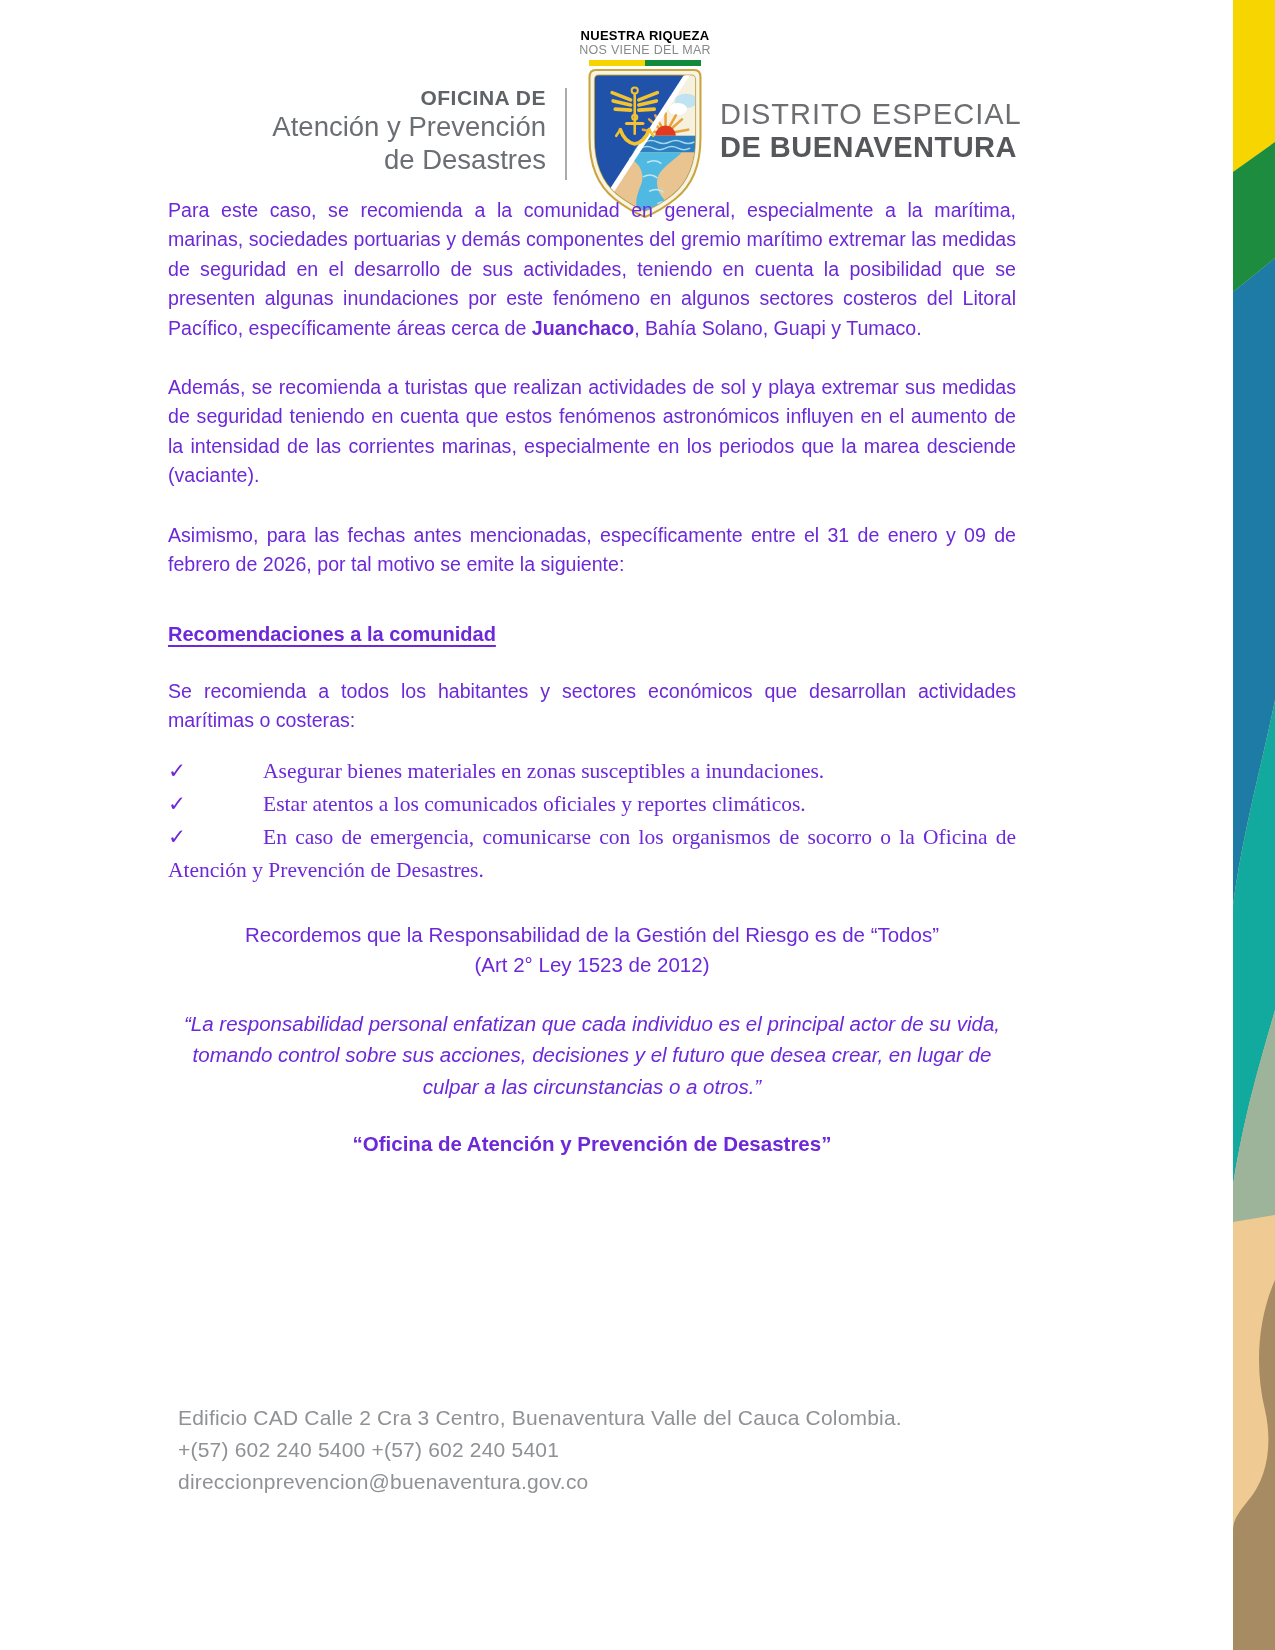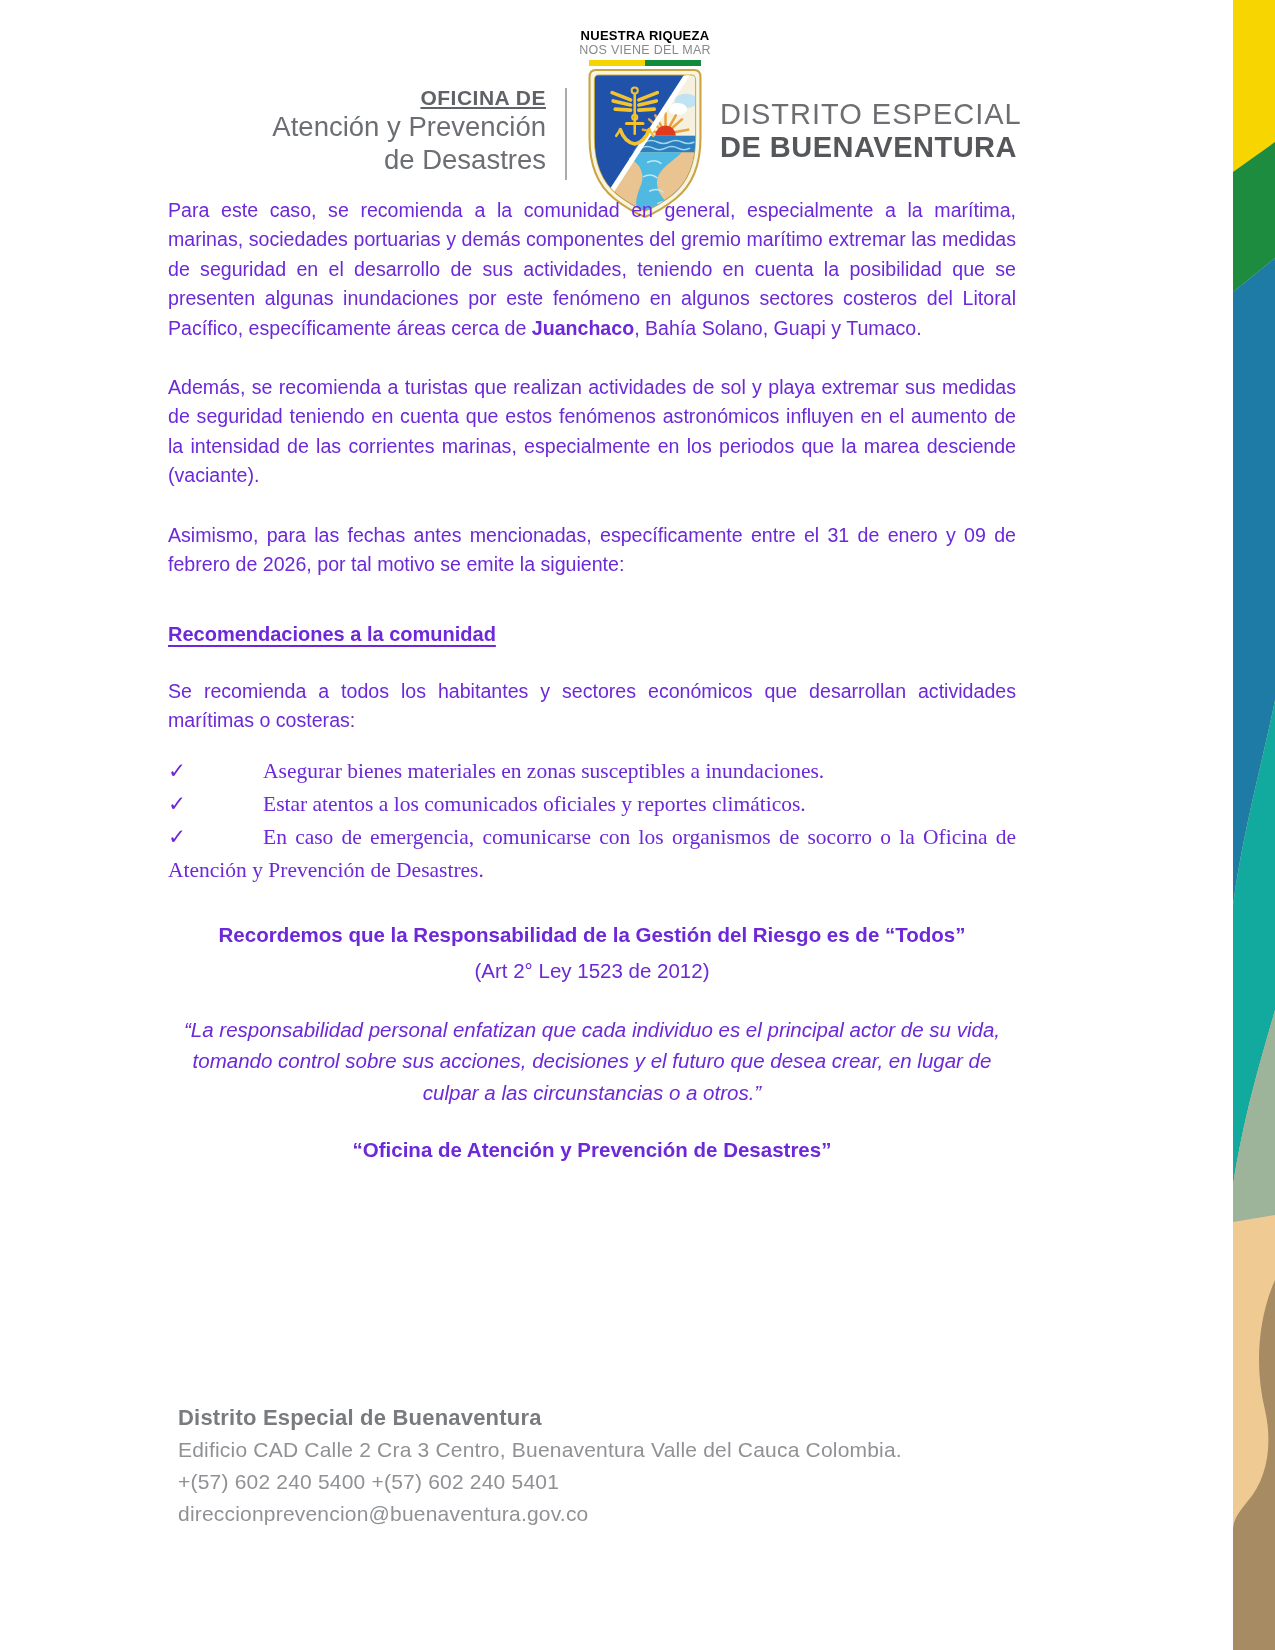--- a/index.html
+++ b/index.html
@@ -10,21 +10,21 @@
     background:#ffffff;
     overflow:hidden;
     font-family:"Liberation Sans", sans-serif;
   }
 
   
   .office-block {
     position:absolute; left:150px; top:86px; width:396px;
     text-align:right; color:#66696d;
   }
-  .office-small { font-size:21px; font-weight:bold; letter-spacing:.5px; color:#5f6266;text-decoration:underline; }
+  .office-small { font-size:21px; font-weight:bold; letter-spacing:.5px; color:#5f6266; }
   .office-line { font-size:27.5px; line-height:33px; color:#6b6e72; }
   .header-divider {
     position:absolute; left:565px; top:88px; width:2px; height:92px;
     background:#a9abae;
   }
   .logo-block { position:absolute; left:572px; top:28px; width:146px; text-align:center; }
   .motto1 { font-size:13px; font-weight:bold; color:#000000; letter-spacing:.3px; }
   .motto2 { font-size:12.5px; color:#87898c; letter-spacing:.3px; }
   .motto-bar { width:112px; height:6px; margin:3px auto 2px auto; display:flex; }
   .motto-bar .y { flex:1; background:#f5d400; }
@@ -55,24 +55,24 @@
   .bullets {
     margin-top:19px;
     font-family:"Liberation Serif", serif;
     font-size:21.5px; line-height:33px;
   }
   .bullet { text-align:justify; }
   .bullet .check { display:inline-block; width:10px; }
   .bullet .tab { display:inline-block; width:85px; }
   .center-bold1 {
     margin-top:33px;
-    font-weight:bold; text-align:center;
+    font-weight:normal; text-align:center;
     font-size:20.5px; line-height:30.5px;
   }
-  .center-law { text-align:center; font-size:20.5px; line-height:30.5px;margin-top:6px; }
+  .center-law { text-align:center; font-size:20.5px; line-height:30.5px; }
   .quote {
     margin-top:27px;
     font-style:italic; text-align:center;
     font-size:20.5px; line-height:31.5px;
   }
   .center-bold2 {
     margin-top:27px;
     font-weight:bold; text-align:center; font-size:20.5px;
   }
 
@@ -195,21 +195,20 @@
 
     <p class="center-bold1">Recordemos que la Responsabilidad de la Gestión del Riesgo es de “Todos”</p>
     <p class="center-law">(Art 2° Ley 1523 de 2012)</p>
 
     <p class="quote">“La responsabilidad personal enfatizan que cada individuo es el principal actor de su vida, tomando control sobre sus acciones, decisiones y el futuro que desea crear, en lugar de culpar a las circunstancias o a otros.”</p>
 
     <p class="center-bold2">“Oficina de Atención y Prevención de Desastres”</p>
   </div>
 
   <div class="footer">
-    <div class="footer-title">Distrito Especial de Buenaventura</div>
     <div>Edificio CAD Calle 2 Cra 3 Centro, Buenaventura Valle del Cauca Colombia.</div>
     <div>+(57) 602 240 5400  +(57) 602 240 5401</div>
     <div>direccionprevencion@buenaventura.gov.co</div>
   </div>
 
   <svg class="side-stripe" width="42" height="1650" viewBox="0 0 42 1650" preserveAspectRatio="none">
     <rect x="0" y="0" width="42" height="1650" fill="#efcb93"></rect>
     <path d="M0 0 L42 0 L42 142 L0 172 Z" fill="#f6d500"></path>
     <path d="M0 172 L42 142 L42 258 L0 292 Z" fill="#1e8c3f"></path>
     <path d="M0 292 L42 258 L42 700 C30 760 10 830 0 905 Z" fill="#1d7ba6"></path>

